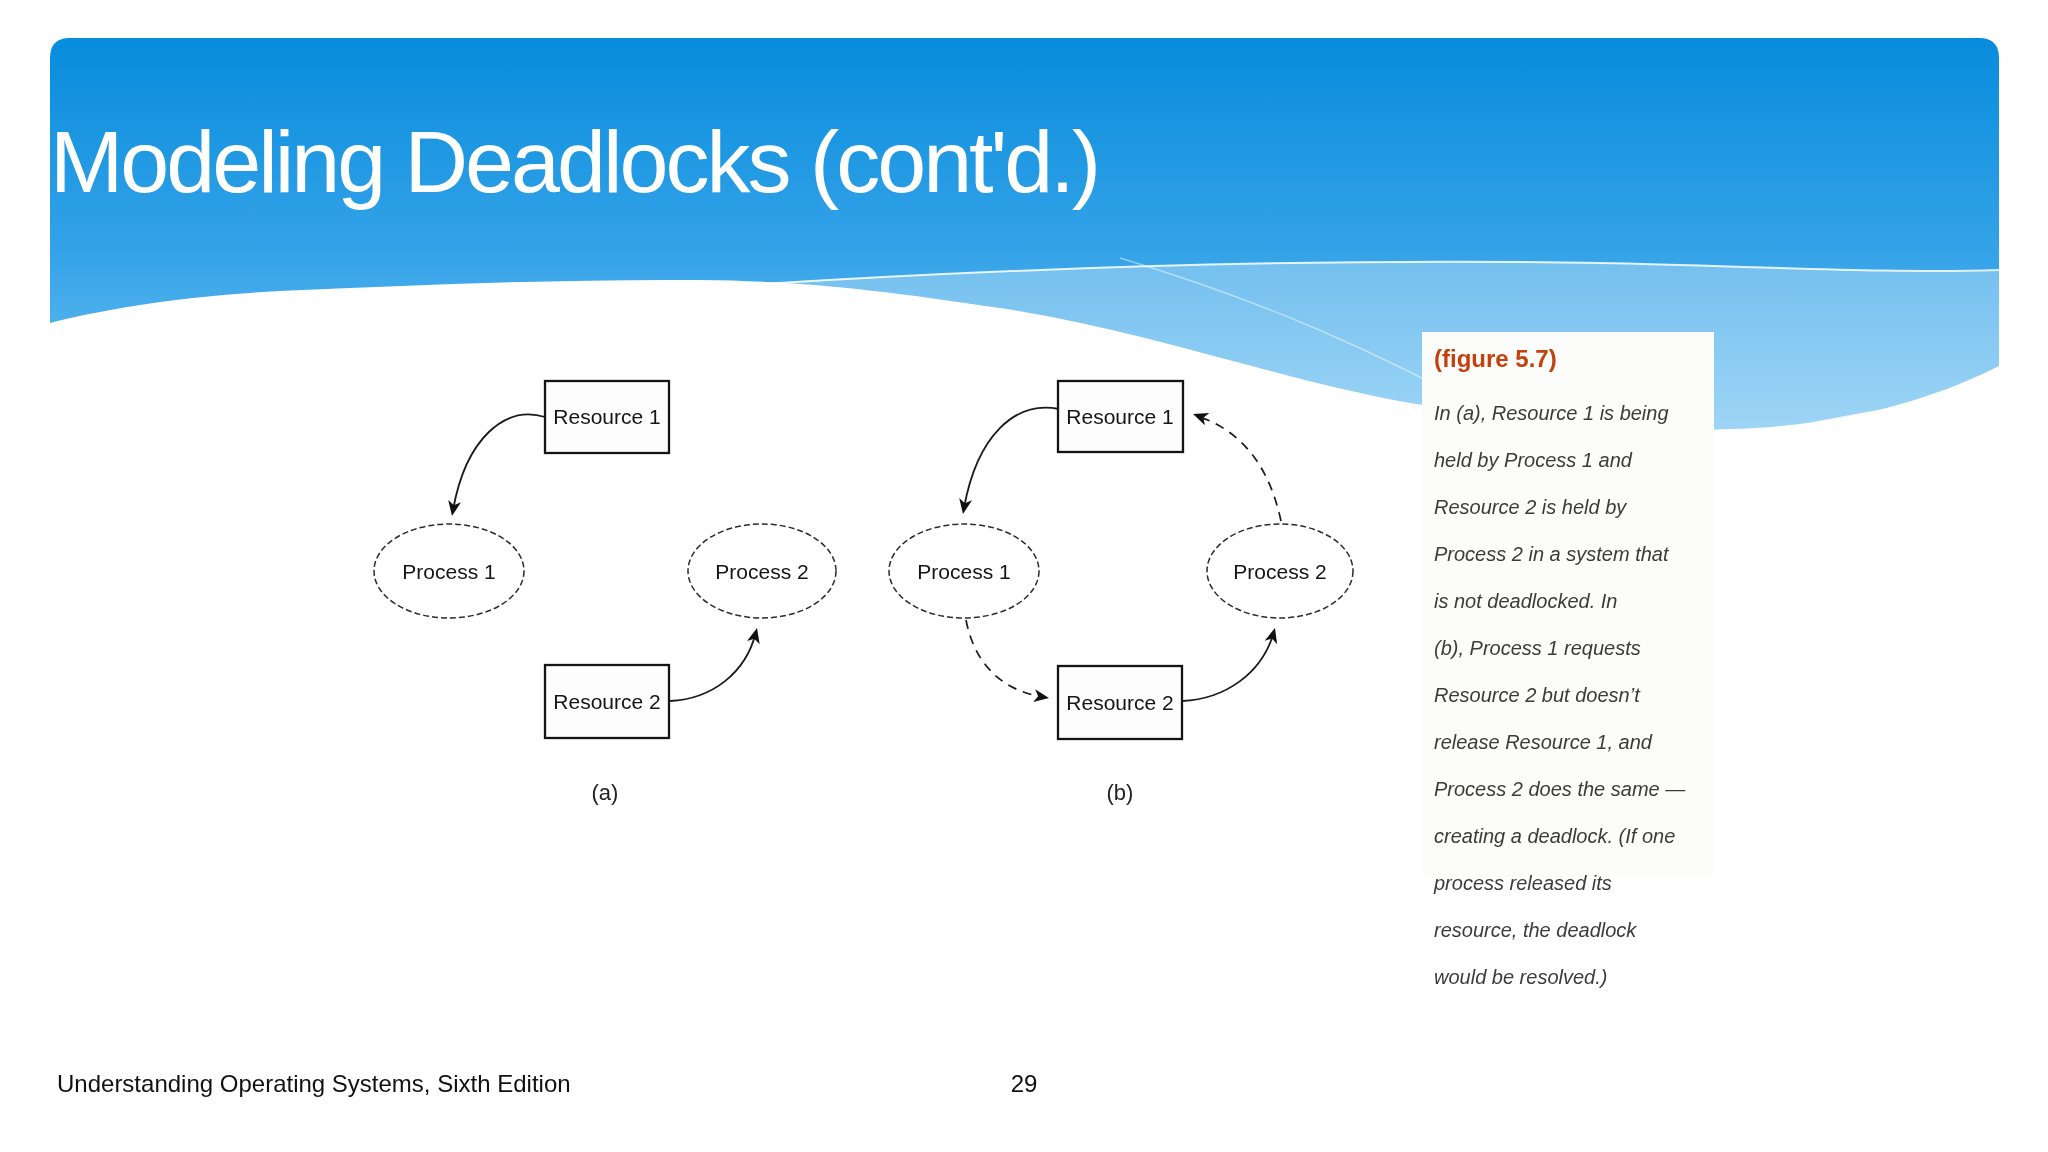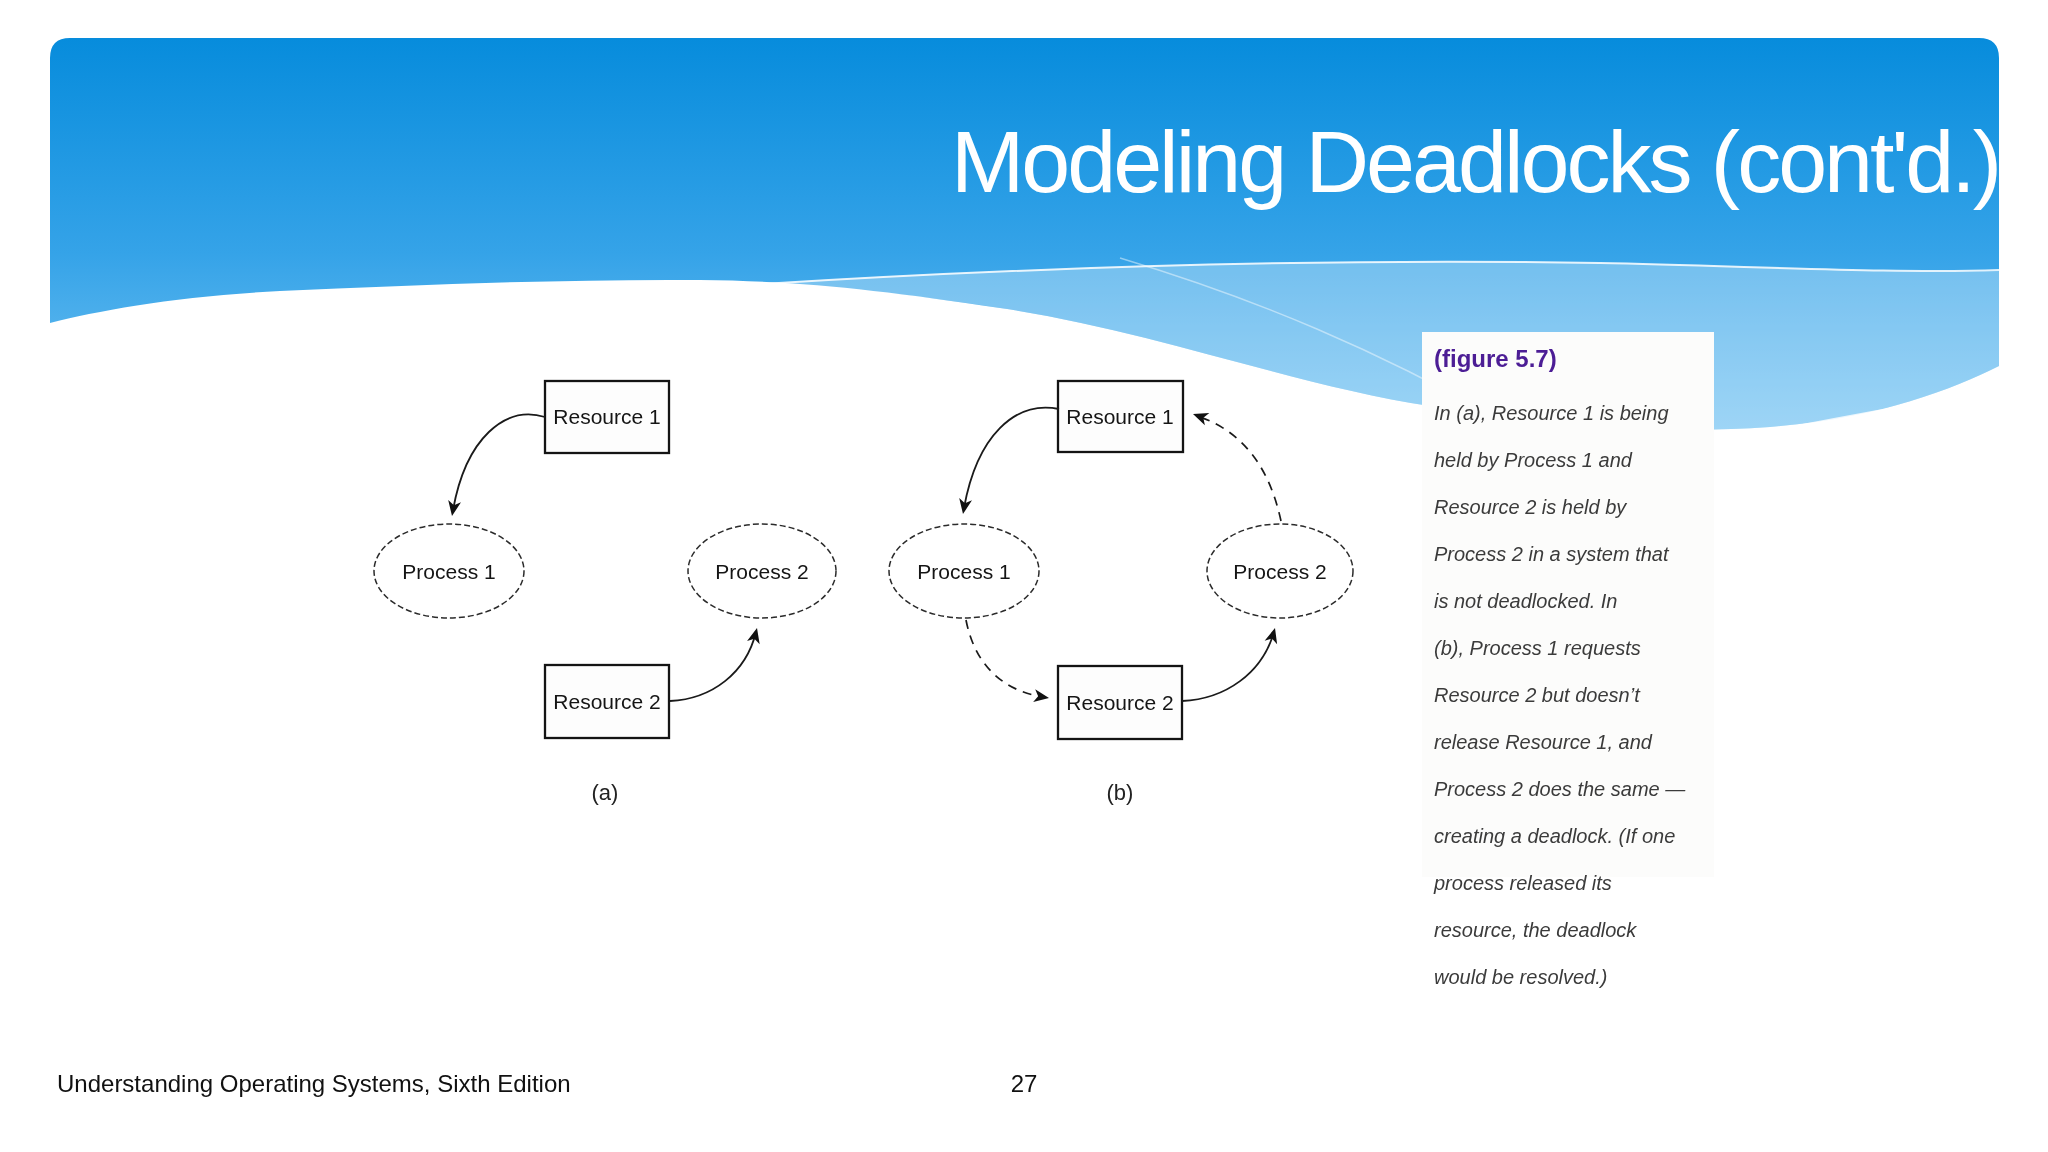--- a/index.html
+++ b/index.html
@@ -9,37 +9,37 @@
     position:relative;
     overflow:hidden;
     font-family:"Liberation Sans", sans-serif;
   }
   .bg-svg, .fig-svg{
     position:absolute;left:0;top:0;width:2048px;height:1152px;
   }
   .slide-title{
     position:absolute;
     left:50px;top:112px;width:1949px;
-    text-align:right;
+    text-align:left;
     color:#ffffff;
     font-size:88px;
     line-height:100px;
     letter-spacing:-3px;
     font-weight:400;
   }
   .caption-box{
     position:absolute;
     left:1422px;top:332px;
     width:292px;height:545px;
     background:#FCFCFB;
     box-sizing:border-box;
     padding:14px 8px 0 12px;
   }
   .caption-label{
-    color:#4c1d95;
+    color:#c2410c;
     font-weight:bold;
     font-size:24px;
     line-height:26px;
     margin-bottom:18px;
   }
   .caption-body{
     color:#3b3b3b;
     font-style:italic;
     font-size:20px;
     line-height:47px;
@@ -176,14 +176,14 @@
     <g transform="translate(1049,698) rotate(9)">
       <path d="M 0 0 L -15 6.5 L -11 0 L -15 -6.5 Z" fill="#111111"></path>
     </g>
 
     <text class="panel-label" x="1120" y="800" text-anchor="middle">(b)</text>
   </g>
 </svg>
 
 <div class="footer">
   <span class="footer-book">Understanding Operating Systems, Sixth Edition</span>
-  <span class="footer-page">27</span>
+  <span class="footer-page">29</span>
 </div>
 
 </body></html>

